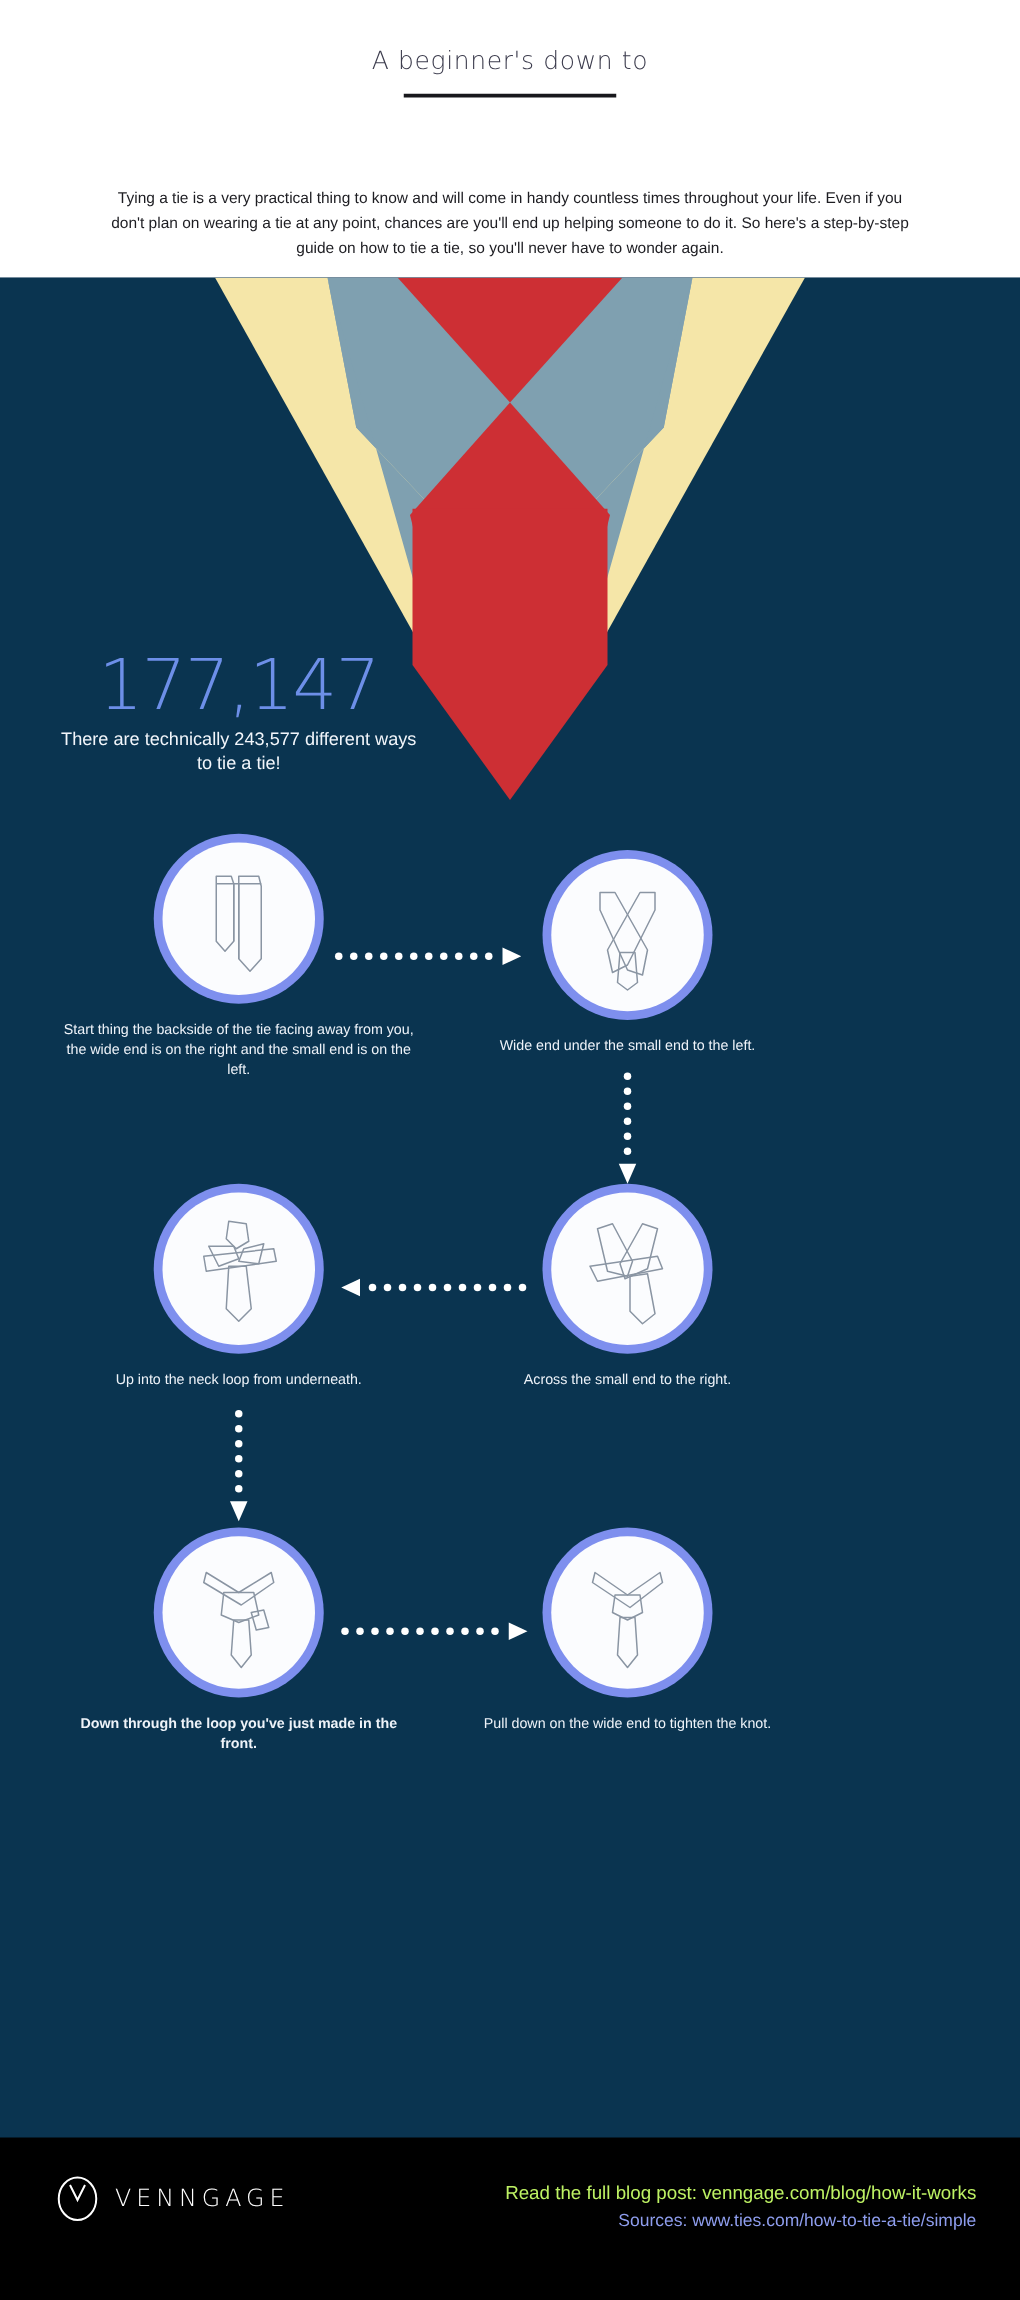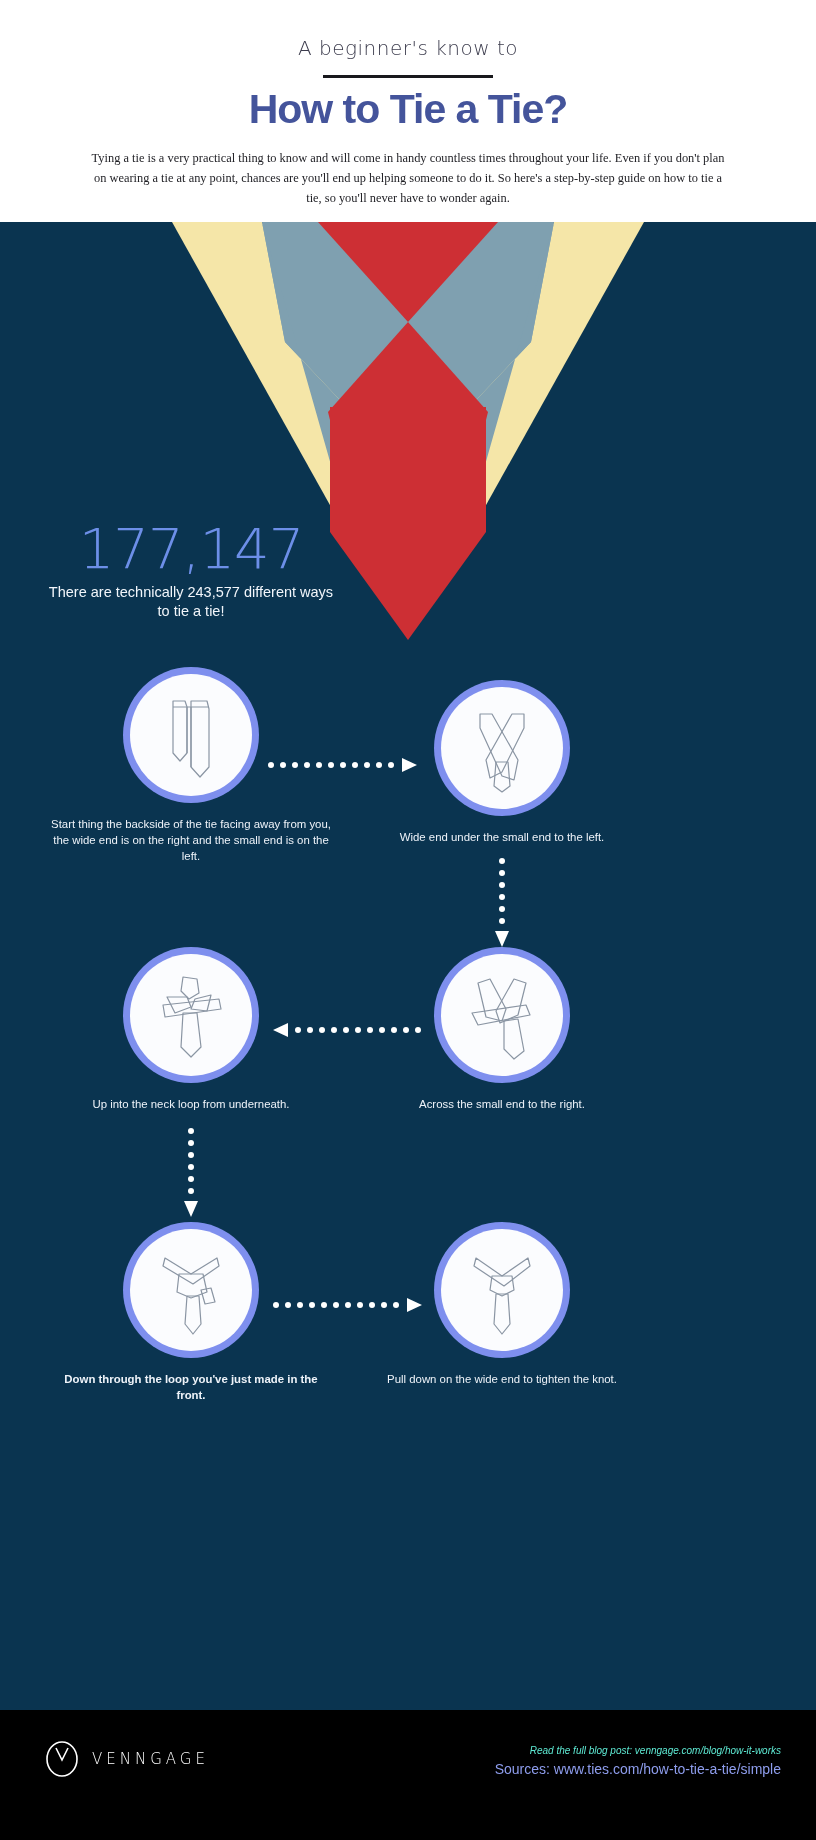--- a/index.html
+++ b/index.html
@@ -24,21 +24,21 @@
   .rule {
     position:absolute; top:75px; left:50%; transform:translateX(-50%);
     width:170px; height:3px; background:#18181c;
   }
   .title {
     position:absolute; top:86px; left:0; width:816px; text-align:center;
     font-size:41px; font-weight:bold; letter-spacing:-1px; color:#44549b;
   }
   .intro {
     position:absolute; top:148px; left:88px; width:640px; text-align:center;
-    font-size:12.4px; line-height:1.62; color:#1d1d22;font-family:Liberation Serif, serif;
+    font-size:12.4px; line-height:1.62; color:#1d1d22;
   }
 
   
   .collar { position:absolute; left:0; top:222px; width:816px; height:310px; overflow:hidden; }
 
   
   .stats { position:absolute; left:0; top:520px; width:816px; height:120px; }
   .stat { position:absolute; top:0; width:300px; text-align:center; }
   .stat-left  { left:41px; }
   .stat-right { left:443px; }
@@ -71,35 +71,34 @@
   
   .arrow { position:absolute; }
 
   
   .footer {
     position:absolute; left:0; bottom:0; width:816px; height:130px; background:#000000;
   }
   .logo { position:absolute; left:45px; top:30px; display:flex; align-items:center; gap:13px; }
   .logo-name {
     font-family:"DejaVu Sans", sans-serif;
-    font-size:15px; font-weight:300; letter-spacing:4px; color:#ffffff;
+    font-size:19px; font-weight:300; letter-spacing:4px; color:#ffffff;
   }
   .foot-links { position:absolute; right:35px; top:33px; text-align:right; }
-  .foot-line1 { font-size:10px; color:#5eead4; line-height:1.55;font-style:italic; }
+  .foot-line1 { font-size:15px; color:#bef264; line-height:1.55; }
   .foot-line2 { font-size:14px; color:#8e9ded; line-height:1.55; }
 </style>
 </head>
 <body>
 
 <div class="page">
 
   <div class="header">
-    <div class="kicker">A beginner's know to</div>
+    <div class="kicker">A beginner's down to</div>
     <div class="rule"></div>
-    <div class="title">How to Tie a Tie?</div>
     <div class="intro">Tying a tie is a very practical thing to know and will come in handy countless times throughout your life. Even if you don't plan on wearing a tie at any point, chances are you'll end up helping someone to do it. So here's a step-by-step guide on how to tie a tie, so you'll never have to wonder again.</div>
   </div>
 
   <div class="collar">
     <svg width="816" height="310" viewBox="0 0 816 310" xmlns="http://www.w3.org/2000/svg">
       <rect x="0" y="0" width="816" height="310" fill="#0a3450"></rect>
 
       <polygon points="172,0 262,0 408,262 408,310 345,310" fill="#f5e6a8"></polygon>
 
       <polygon points="644,0 554,0 408,262 408,310 471,310" fill="#f5e6a8"></polygon>

